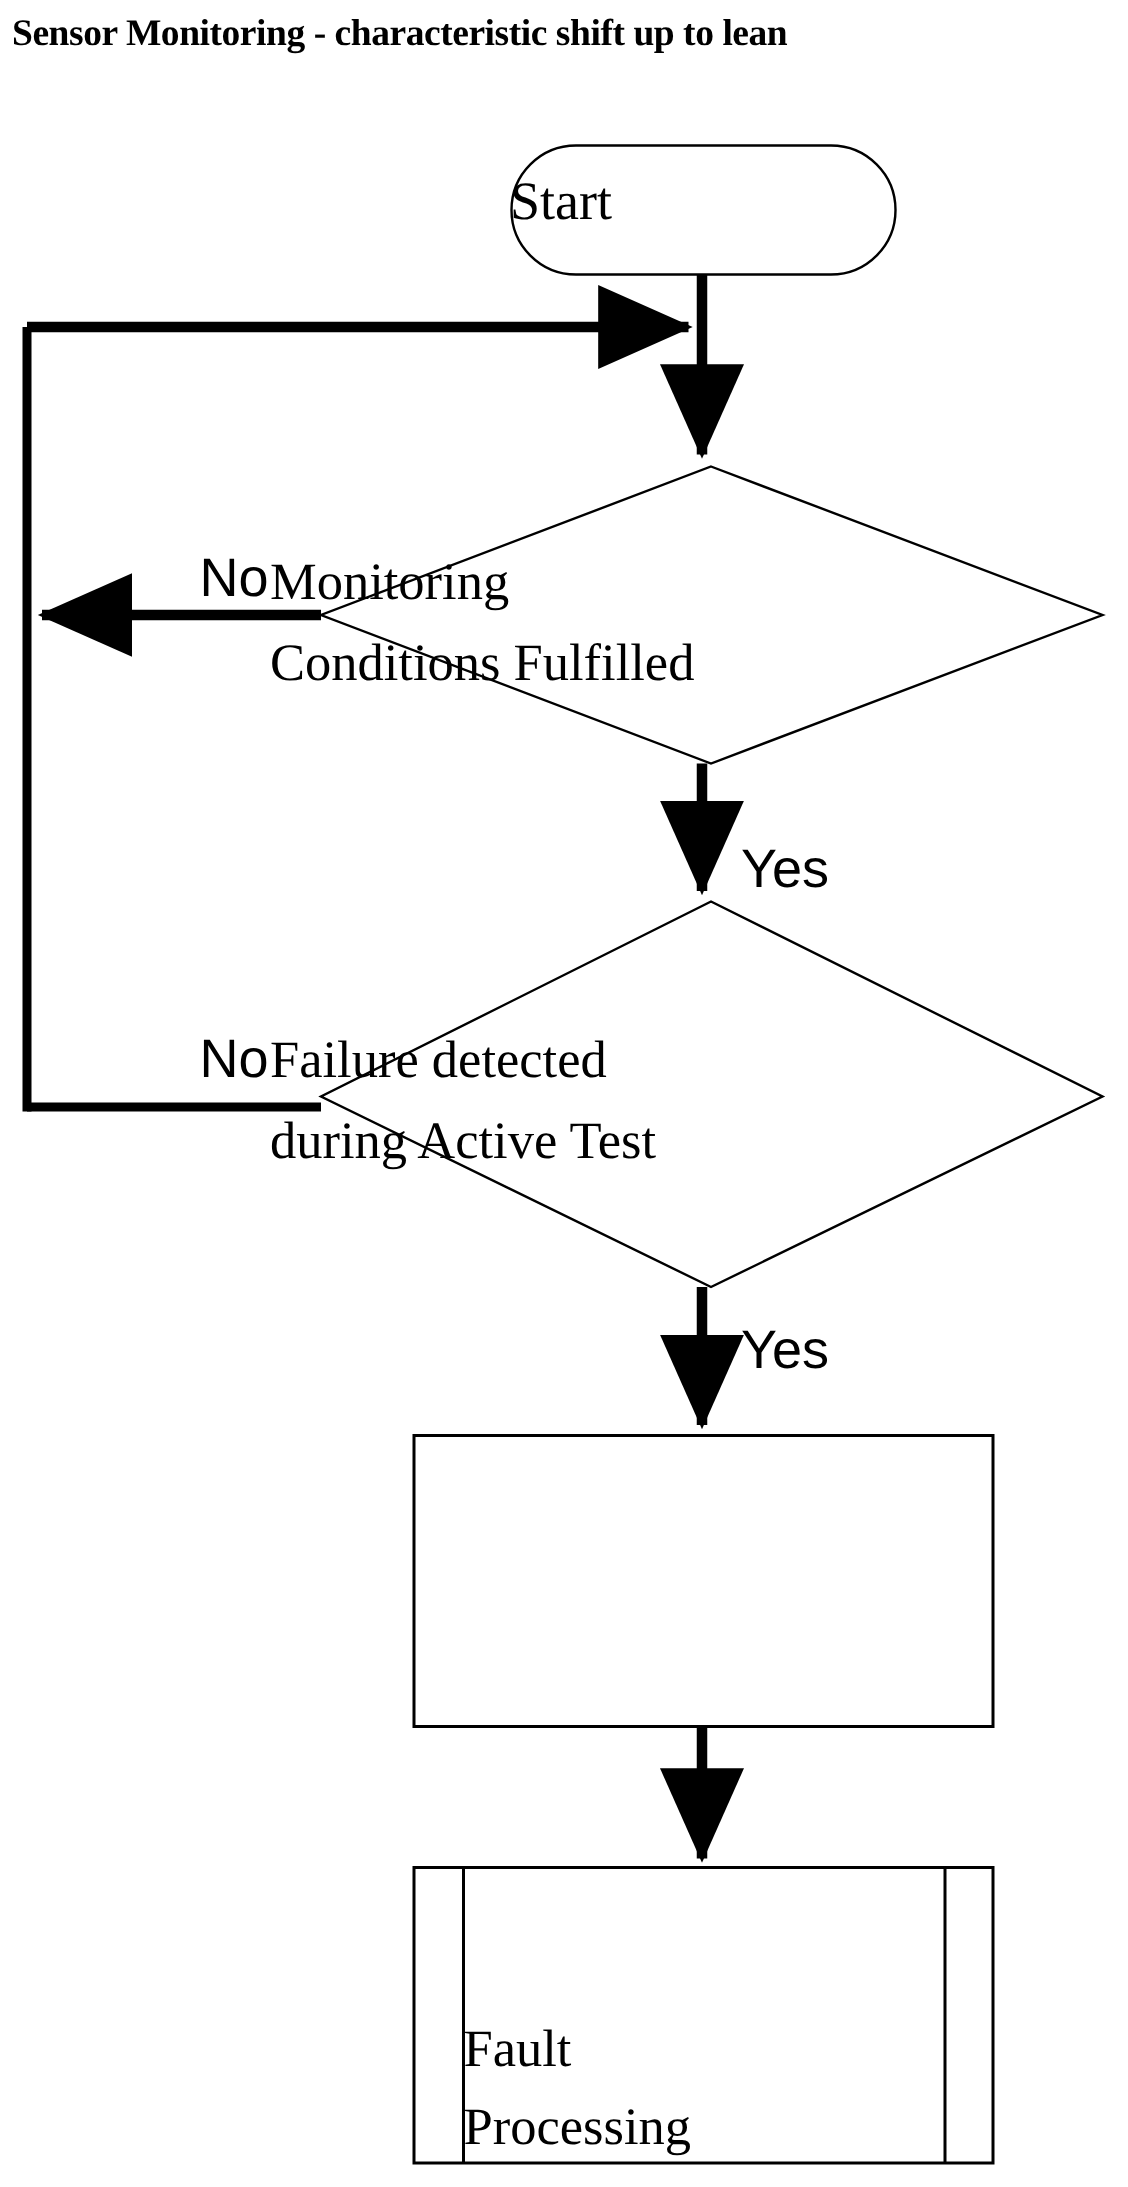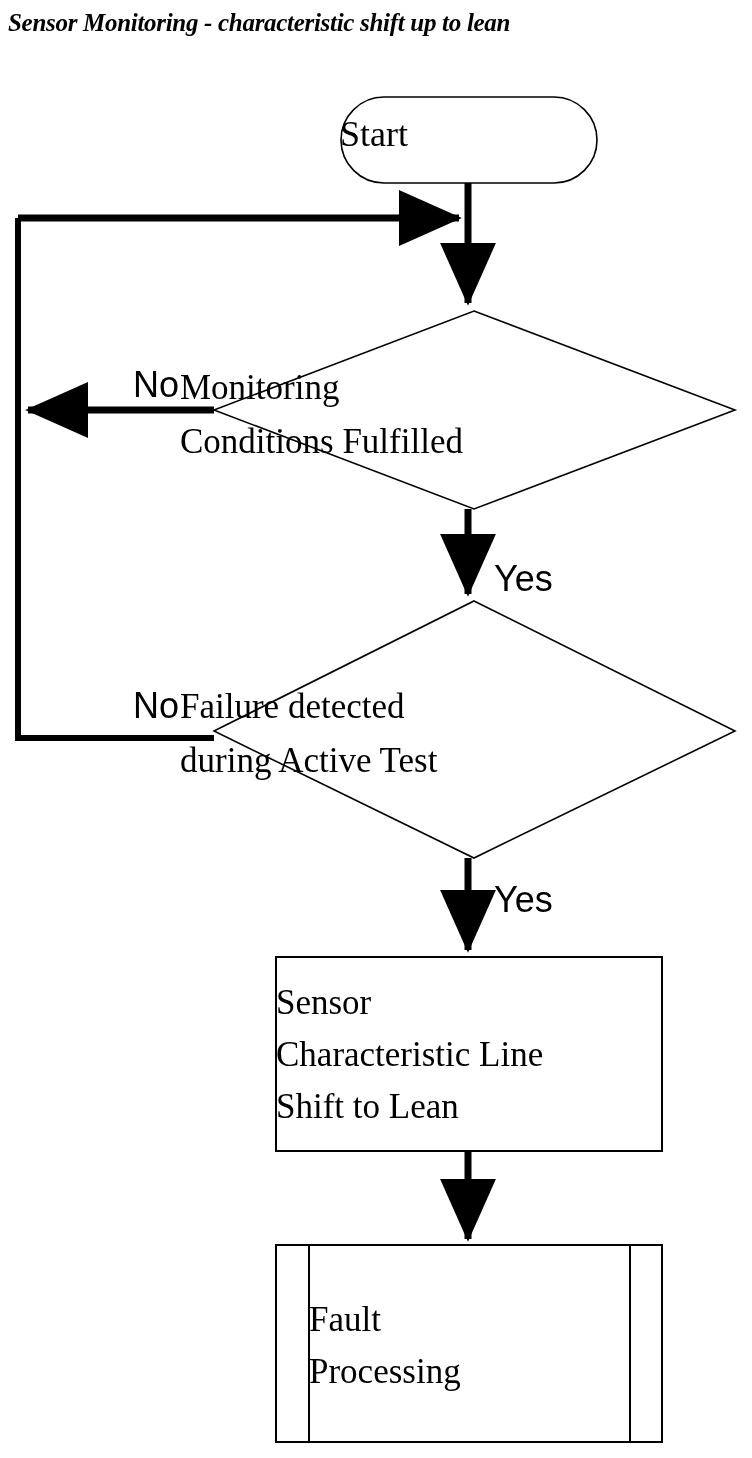--- a/index.html
+++ b/index.html
@@ -23,21 +23,20 @@
     left: 8px;
     top: 8px;
     width: 736px;
     font-family: "Liberation Serif", serif;
     font-weight: bold;
     font-size: 25px;
     line-height: 30px;
     letter-spacing: -0.3px;
     color: #000000;
     white-space: nowrap;
-    font-style: italic;
   }
   #canvas {
     position: absolute;
     left: 0;
     top: 0;
     width: 752px;
     height: 1458px;
   }
   .node-label {
     position: absolute;
@@ -66,21 +65,21 @@
   }
   .lbl-dec2 {
     left: 180px; top: 680px; width: 590px;
     font-size: 35px; line-height: 54px;
   }
   .lbl-proc {
     left: 276px; top: 977px; width: 386px;
     font-size: 35px; line-height: 52px;
   }
   .lbl-fault {
-    left: 309px; top: 1294px; width: 321px;
+    left: 309px; top: 1340px; width: 321px;
     font-size: 35px; line-height: 52px;
   }
   .lbl-no1 { left: 133px; top: 355px; }
   .lbl-no2 { left: 133px; top: 676px; }
   .lbl-yes1 { left: 494px; top: 549px; }
   .lbl-yes2 { left: 494px; top: 870px; }
 </style>
 </head>
 <body>
 
@@ -125,23 +124,20 @@
   </svg>
 
   <div class="node-label lbl-start">Start</div>
 
   <div class="node-label lbl-dec1">Monitoring
 Conditions Fulfilled</div>
 
   <div class="node-label lbl-dec2">Failure detected
 during Active Test</div>
 
-  <div class="node-label lbl-proc">Sensor
-Characteristic Line
-Shift to Lean</div>
 
   <div class="node-label lbl-fault">Fault
 Processing</div>
 
   <div class="edge-label lbl-no1">No</div>
 
   <div class="edge-label lbl-yes1">Yes</div>
 
   <div class="edge-label lbl-no2">No</div>
 

